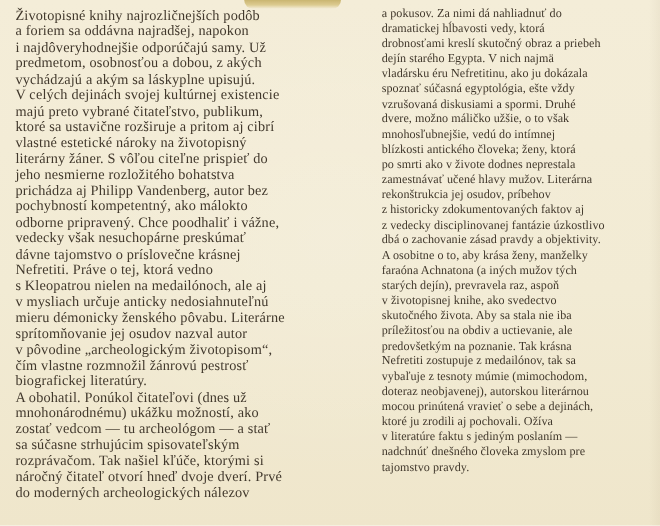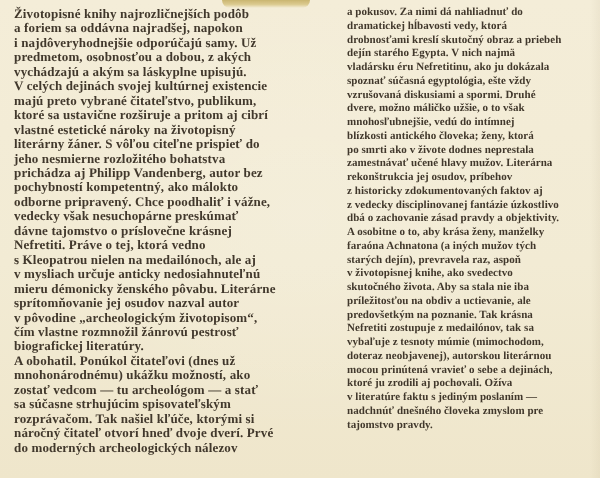--- a/index.html
+++ b/index.html
@@ -13,21 +13,20 @@
     position: relative;
     font-family: "Liberation Serif", "DejaVu Serif", serif;
   }
   .page {
     position: absolute;
     inset: 0;
     
     background:
       radial-gradient(ellipse at 50% 45%, rgba(255,255,255,0.12) 0%, rgba(255,255,255,0) 60%),
       linear-gradient(180deg, #f4edd8 0%, #f2ebd4 55%, #efe6cb 100%);
-    font-weight: bold;
   }
   .smudge {
     position: absolute;
     left: 222px;
     top: 0;
     width: 88px;
     height: 8px;
     border-radius: 0 0 8px 8px;
     background: linear-gradient(180deg, #c3ac5f 0%, #d8c584 55%, rgba(216,197,132,0) 100%);
     opacity: 0.85;

